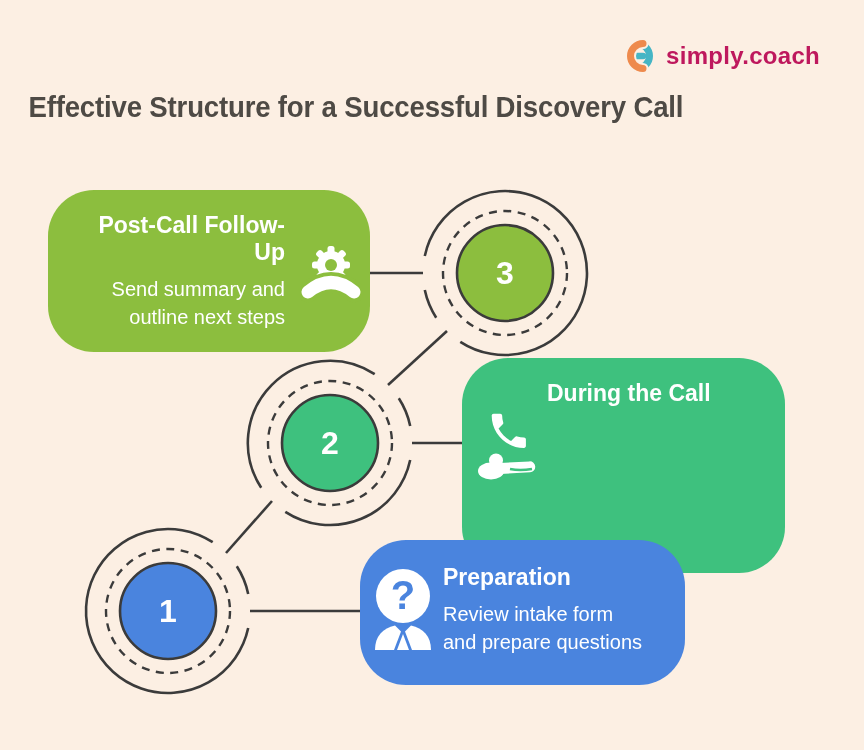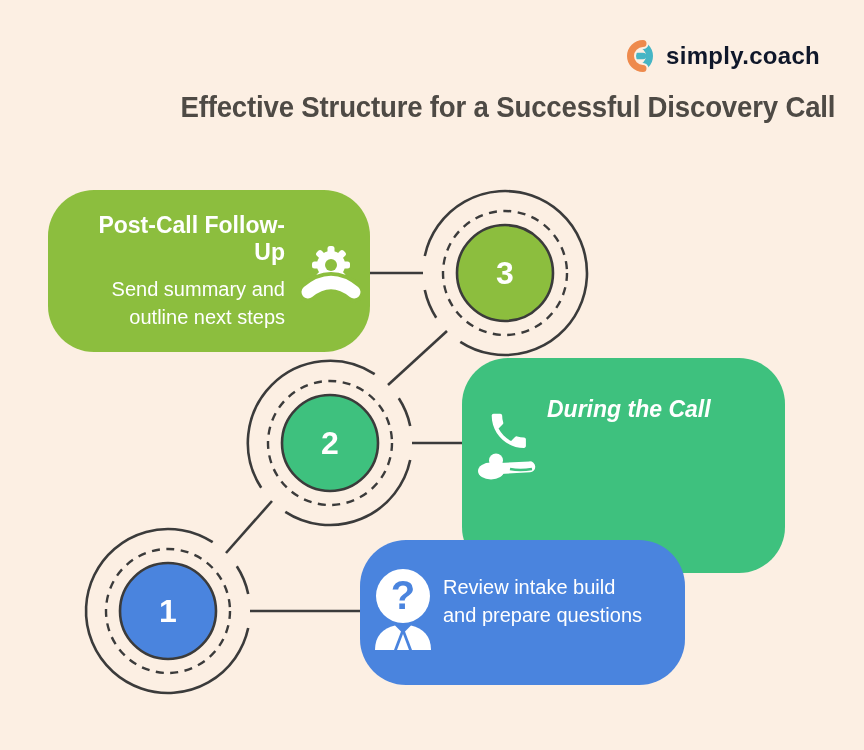--- a/index.html
+++ b/index.html
@@ -6,44 +6,43 @@
   body{
     width:864px;height:750px;position:relative;overflow:hidden;
     background:#FCEFE3;
     font-family:"Liberation Sans", sans-serif;
   }
   .logo{
     position:absolute;top:38px;right:44px;
     display:flex;align-items:center;gap:8px;
   }
   .logo-text{
-    font-size:24px;font-weight:600;color:#0f172a;letter-spacing:.3px;
+    font-size:24px;font-weight:600;color:#be185d;letter-spacing:.3px;
   }
   .page-title{
-    position:absolute;top:90px;left:0;width:864px;text-align:right;
+    position:absolute;top:90px;left:0;width:864px;text-align:left;
   }
   .page-title span{
     display:inline-block;transform:scaleX(.92);transform-origin:center;
     font-size:30px;font-weight:bold;color:#4E4A45;letter-spacing:-.2px;
     white-space:nowrap;
   }
   .diagram{position:absolute;left:0;top:0;}
   .card{
     position:absolute;border-radius:46px;color:#fff;box-sizing:border-box;
   }
   .card-title{font-size:23px;font-weight:bold;line-height:1.18;}
   .card-desc{font-size:20px;line-height:1.38;margin-top:10px;}
   .card-step3{
     left:48px;top:190px;width:322px;height:162px;background:#8CBE3E;
     padding:22px 85px 0 28px;text-align:right;
   }
   .card-step2{
     left:462px;top:358px;width:323px;height:215px;background:#3EC17E;
-    padding:38px 20px 0 85px;
-    font-style:italic;
+    padding:22px 20px 0 85px;
   }
   .card-step2 .card-desc{width:218px;}
   .card-step1{
     left:360px;top:540px;width:325px;height:145px;background:#4A84DE;
     padding:24px 20px 0 83px;
   }
   .card-step1 .card-desc{width:208px;}
   .card-icon{position:absolute;}
   .icon-gear-phone{right:8px;top:50px;}
   .icon-phone-hand{left:14px;top:50px;}
@@ -139,21 +138,22 @@
     <g fill="#ffffff">
       <ellipse cx="15" cy="63" rx="13" ry="8.5"></ellipse>
       <circle cx="20" cy="52.5" r="7"></circle>
       <rect x="13" y="55.5" width="46" height="11" rx="5.5" transform="rotate(-3 13 55.5)"></rect>
     </g>
     <path d="M34 61 Q44 63 56 61" stroke="#3EC17E" stroke-width="2.5" fill="none"></path>
   </svg>
 </div>
 
 <div class="card card-step1">
-  <div class="card-desc">Review intake build and prepare questions</div>
+  <div class="card-title">Preparation</div>
+  <div class="card-desc">Review intake form and prepare questions</div>
   <svg class="card-icon icon-person" width="60" height="88" viewBox="0 0 60 88">
     <circle cx="30" cy="34" r="27" fill="#ffffff"></circle>
     <text x="30" y="47" text-anchor="middle" font-size="40" font-weight="bold" fill="#4A84DE" font-family="Liberation Sans, sans-serif">?</text>
     <path d="M2 88 C2 74 10 66 22 63.5 L28 69.5 L21 88 Z" fill="#ffffff"></path>
     <path d="M58 88 C58 74 50 66 38 63.5 L32 69.5 L39 88 Z" fill="#ffffff"></path>
     <path d="M30 72 L36 88 L24 88 Z" fill="#ffffff"></path>
   </svg>
 </div>
 
 </body></html>

